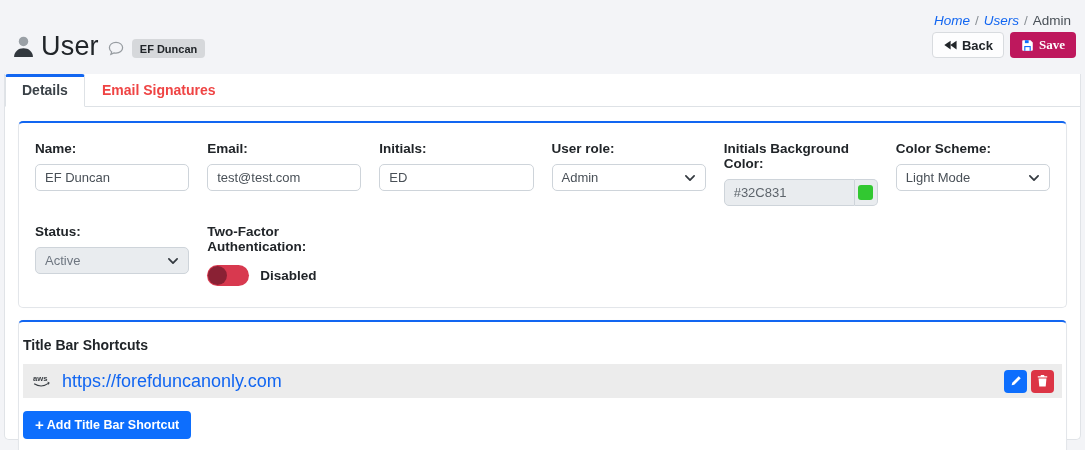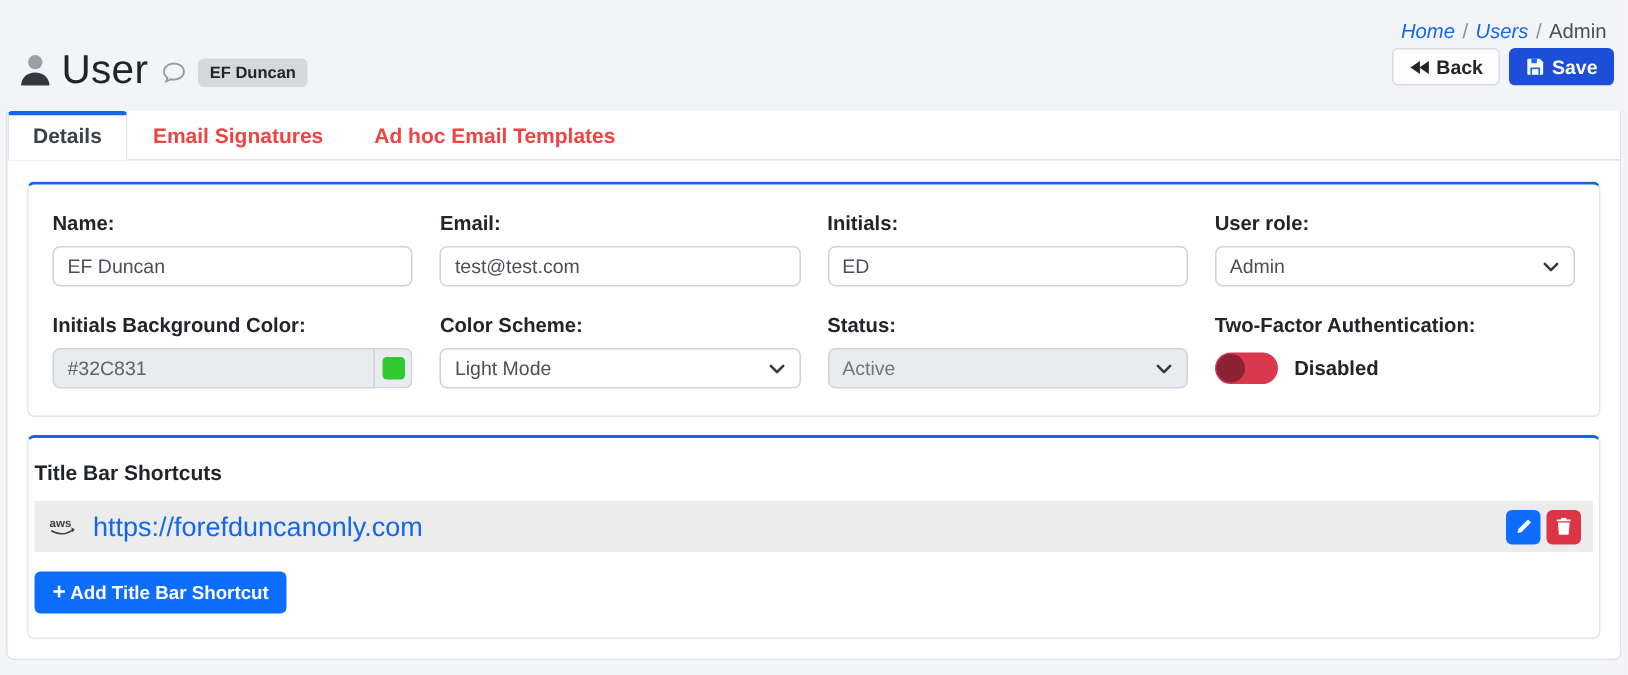--- a/index.html
+++ b/index.html
@@ -9,21 +9,21 @@
   
   .header { position:relative; height:74px; background:#f3f4f7; }
   .breadcrumb { position:absolute; top:13px; right:14px; font-size:13.5px; color:#6c757d; }
   .breadcrumb a { color:#1266f1; text-decoration:none;font-style:italic; }
   .breadcrumb .sep { margin:0 5px; color:#8a9096; }
   .breadcrumb .current { color:#495057; }
   .hdr-buttons { position:absolute; top:32px; right:9px; display:flex; gap:6px;text-align:center; }
   .btn { display:inline-flex; align-items:center; gap:5px; border-radius:4px;
     font-size:13px; font-weight:700; padding:4px 10px; cursor:pointer; border:1px solid transparent; }
   .btn-back { background:#fdfdfe; border-color:#d8dbdf; color:#212529; }
-  .btn-save { background:#1d4ed8; color:#fff; }
+  .btn-save { background:#be185d; color:#fff;font-family:Liberation Serif, serif; }
   .title-group { position:absolute; left:12px; top:31px; display:flex; align-items:center; }
   .title { font-size:27px; color:#212529; margin:0 7px 0 6px; letter-spacing:.2px; }
   .comment-ic { margin:4px 8px 0 2px; }
   .badge { background:#d6d8db; color:#212529; font-size:11px; font-weight:700;
     padding:3.5px 8px; border-radius:4px; margin-top:4px; }
 
   
   .panel { margin:0 4px; background:#fff; border:1px solid #e0e3e7; border-top:none;
     border-radius:0 0 5px 5px; height:366px; }
   .tabs { display:flex; border-bottom:1px solid #dee2e6; }
@@ -31,21 +31,21 @@
     color:#ef4444; margin-bottom:-1px; border:1px solid transparent; }
   .tab.active { color:#3b4248; background:#fff; border-color:#dee2e6;
     border-top:3px solid #1266f1; border-bottom:1px solid #fff;
     border-radius:3px 3px 0 0; padding-top:5px; }
   .pane { padding:14px 13px 0; }
 
   
   .card { background:#fff; border:1px solid #e3e6ea; border-top:2px solid #1266f1;
     border-radius:5px; box-shadow:0 0 1px rgba(0,0,0,.04); }
   .card-form { padding:18px 16px; margin-bottom:12px; }
-  .grid { display:grid; grid-template-columns:repeat(4,1fr); column-gap:18px; row-gap:18px; }
+  .grid { display:grid; grid-template-columns:repeat(6,1fr); column-gap:18px; row-gap:18px; }
   .field label { display:block; font-size:13.5px; font-weight:700; color:#212529; margin-bottom:8px; }
   .control { height:27px; width:100%; border:1px solid #ced4da; border-radius:5px;
     font-size:13px; color:#495057; padding:0 9px; background:#fff;
     font-family:"Liberation Sans", sans-serif; }
   .select { display:flex; align-items:center; justify-content:space-between;
     cursor:pointer; }
   .select.disabled { background:#e9ecef; color:#6e7680; cursor:default; }
   .igroup { display:flex; }
   .igroup .control { border-radius:5px 0 0 5px; background:#e9ecef; color:#5d646b; }
   .swatch-btn { width:28px; border:1px solid #ced4da; border-left:none;
@@ -121,21 +121,20 @@
         </svg>
     </span>
     <span class="badge">EF Duncan</span>
   </div>
 </div>
 
 <div class="panel">
   <div class="tabs">
     <div class="tab active">Details</div>
     <div class="tab">Email Signatures</div>
-    <div class="tab">Ad hoc Email Templates</div>
   </div>
 
   <div class="pane">
 
     <div class="card card-form">
       <div class="grid">
         <div class="field">
           <label>Name:</label>
           <input class="control" value="EF Duncan" style="">
         </div>

